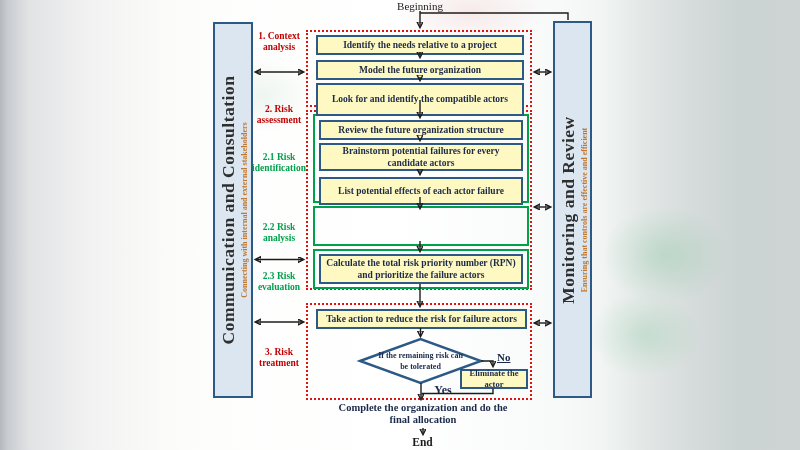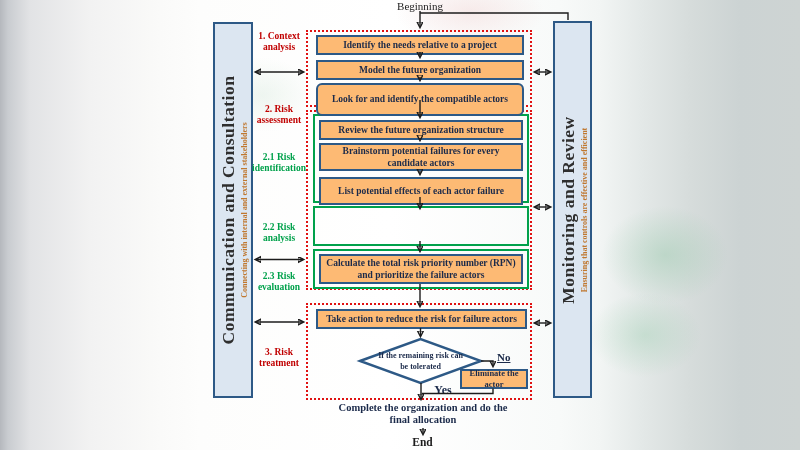--- a/index.html
+++ b/index.html
@@ -52,26 +52,26 @@
   .dt-b{left:306px;top:110px;width:226px;height:180px;}
   .dt-c{left:306px;top:303px;width:226px;height:97px;}
 
   
   .greenbox{position:absolute;border:2px solid var(--accent-green);z-index:2;background:transparent;}
   .gb-1{left:313px;top:114px;width:216px;height:89px;}
   .gb-2{left:313px;top:206px;width:216px;height:40px;}
   .gb-3{left:313px;top:249px;width:216px;height:40px;}
 
   
-  .pbox{position:absolute;background:#fdba74;border:2px solid var(--accent-blue);
+  .pbox{position:absolute;background:#fef9c3;border:2px solid var(--accent-blue);
         display:flex;align-items:center;justify-content:center;text-align:center;
         font-weight:bold;font-size:9.5px;line-height:1.3;color:var(--text-dark);z-index:3;padding:8px 2px;}
   .bx-a1{left:316px;top:35px;width:208px;height:17px;}
   .bx-a2{left:316px;top:60px;width:208px;height:17px;}
-  .bx-a3{left:316px;top:83px;width:208px;height:33px;border-radius:6px;}
+  .bx-a3{left:316px;top:83px;width:208px;height:33px;}
   .bx-b1{left:319px;top:120px;width:204px;height:18px;}
   .bx-b2{left:319px;top:143px;width:204px;height:28px;}
   .bx-b3{left:319px;top:177px;width:204px;height:28px;}
   .bx-b4{left:319px;top:211px;width:204px;height:30px;}
   .bx-b5{left:319px;top:254px;width:204px;height:30px;}
   .bx-c1{left:316px;top:309px;width:211px;height:19px;}
   .bx-elim{left:460px;top:369px;width:68px;height:19px;font-size:8.5px;}
 
   
   .diamond-text{position:absolute;left:375px;top:344px;width:91px;height:36px;

